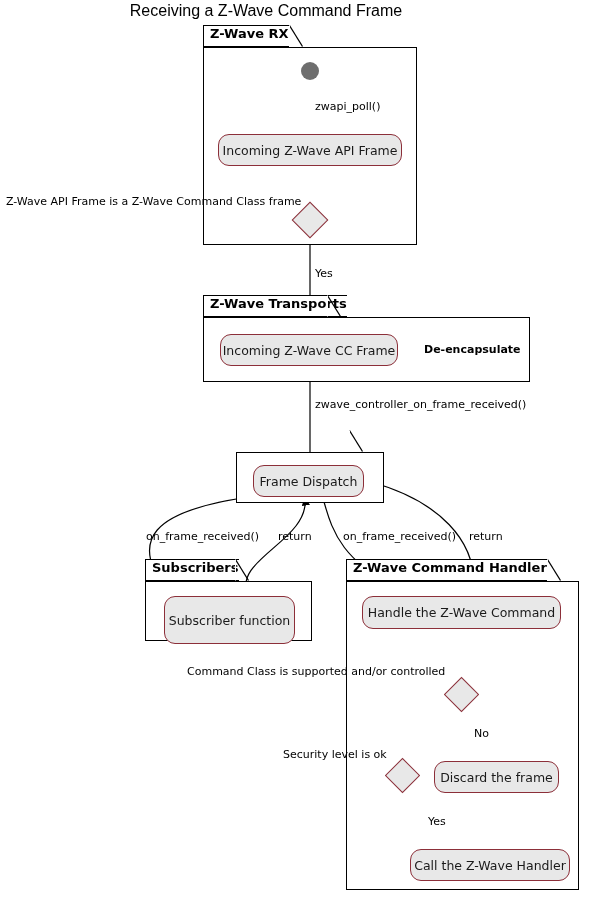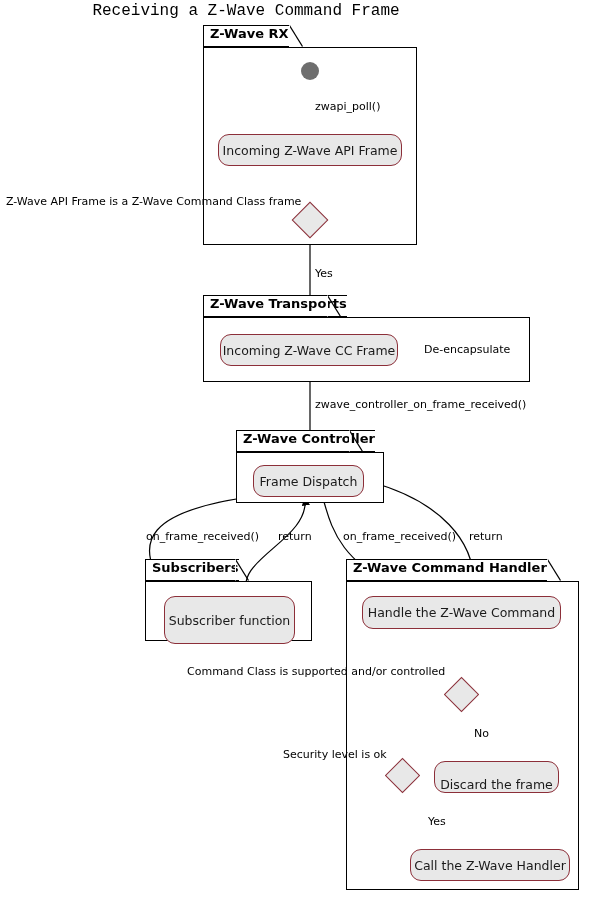--- a/index.html
+++ b/index.html
@@ -24,22 +24,23 @@
     pointer-events: none;
   }
   .diagram-title {
     position: absolute;
     left: 0;
     top: 2px;
     width: 492px;
     text-align: center;
     font-size: 16px;
     color: #000000;
-    font-family: Liberation Mono, monospace;
-    white-space: nowrap;
+    font-family: Liberation Sans, sans-serif;
+    white-space: nowrap;
+    padding-left: 20px;
   }
   
   .frame {
     position: absolute;
     box-sizing: border-box;
     border: 1.3px solid #000000;
     background: #FFFFFF;
   }
   .frame-tab {
     position: absolute;
@@ -182,23 +183,20 @@
   <svg class="frame-tab-cut" style="left:327px; top:295px;" viewBox="0 0 14 22">
     <path d="M 0.5 0.5 L 13.5 21.5" stroke="#000" stroke-width="1.3" fill="none"></path>
     <path d="M 0.5 0.5 L 0.5 21.5" stroke="#fff" stroke-width="1" fill="none"></path>
   </svg>
 
   <div class="activity" style="left:220px; top:334px; width:178px; height:32px;">
     <span>Incoming Z-Wave CC Frame</span>
   </div>
 
   <div class="frame" style="left:236px; top:452px; width:148px; height:51px;"></div>
-  <div class="frame-tab" style="left:236px; top:430px;">
-    <span>Z-Wave Controller</span>
-  </div>
   <svg class="frame-tab-cut" style="left:349px; top:430px;" viewBox="0 0 14 22">
     <path d="M 0.5 0.5 L 13.5 21.5" stroke="#000" stroke-width="1.3" fill="none"></path>
     <path d="M 0.5 0.5 L 0.5 21.5" stroke="#fff" stroke-width="1" fill="none"></path>
   </svg>
 
   <div class="activity" style="left:253px; top:465px; width:111px; height:32px;">
     <span>Frame Dispatch</span>
   </div>
 
   <div class="frame" style="left:145px; top:581px; width:167px; height:60px;"></div>
@@ -224,39 +222,39 @@
   </svg>
 
   <div class="activity" style="left:362px; top:596px; width:199px; height:33px;">
     <span>Handle the Z-Wave Command</span>
   </div>
 
   <div class="diamond" style="left:449px; top:682px; width:25px; height:25px;">
       <div></div>
     </div>
 
-  <div class="activity" style="left:434px; top:761px; width:125px; height:32px;align-items:flex-end;">
+  <div class="activity" style="left:434px; top:761px; width:125px; height:32px;">
     <span>Discard the frame</span>
   </div>
 
   <div class="diamond" style="left:390px; top:763px; width:25px; height:25px;">
       <div></div>
     </div>
 
   <div class="activity" style="left:366px; top:849px; width:160px; height:32px;margin-left:44px;">
     <span>Call the Z-Wave Handler</span>
   </div>
 
   <div class="edge-label" style="left:315px; top:100px;">zwapi_poll()</div>
 
   <div class="edge-label" style="left:6px; top:195px;">Z-Wave API Frame is a Z-Wave Command Class frame</div>
 
   <div class="edge-label" style="left:315px; top:267px;">Yes</div>
 
-  <div class="edge-label" style="left:424px; top:343px;">De-encapsulate</div>
+  <div class="edge-label" style="left:424px; top:343px;font-weight:bold;">De-encapsulate</div>
 
   <div class="edge-label" style="left:315px; top:398px;">zwave_controller_on_frame_received()</div>
 
   <div class="edge-label" style="left:146px; top:530px;">on_frame_received()</div>
 
   <div class="edge-label" style="left:278px; top:530px;">return</div>
 
   <div class="edge-label" style="left:343px; top:530px;">on_frame_received()</div>
 
   <div class="edge-label" style="left:469px; top:530px;">return</div>

